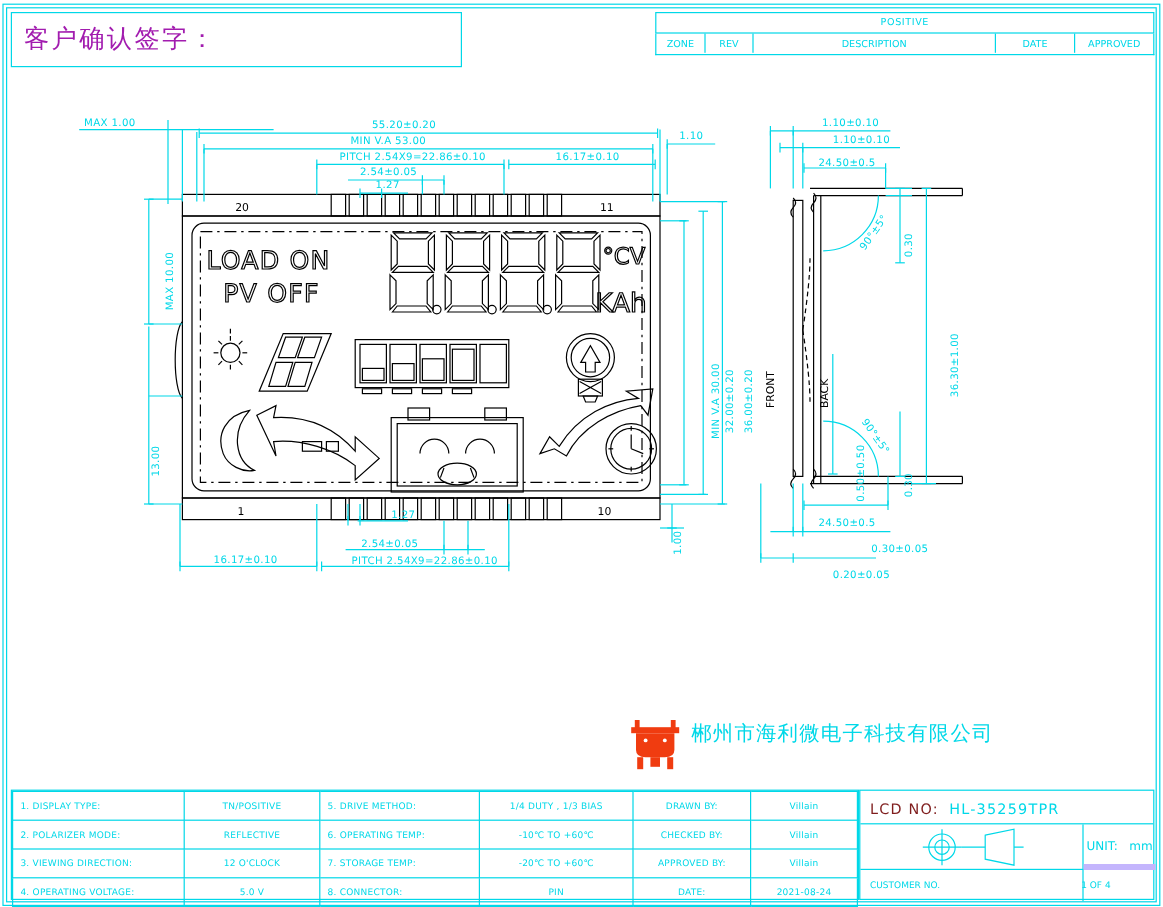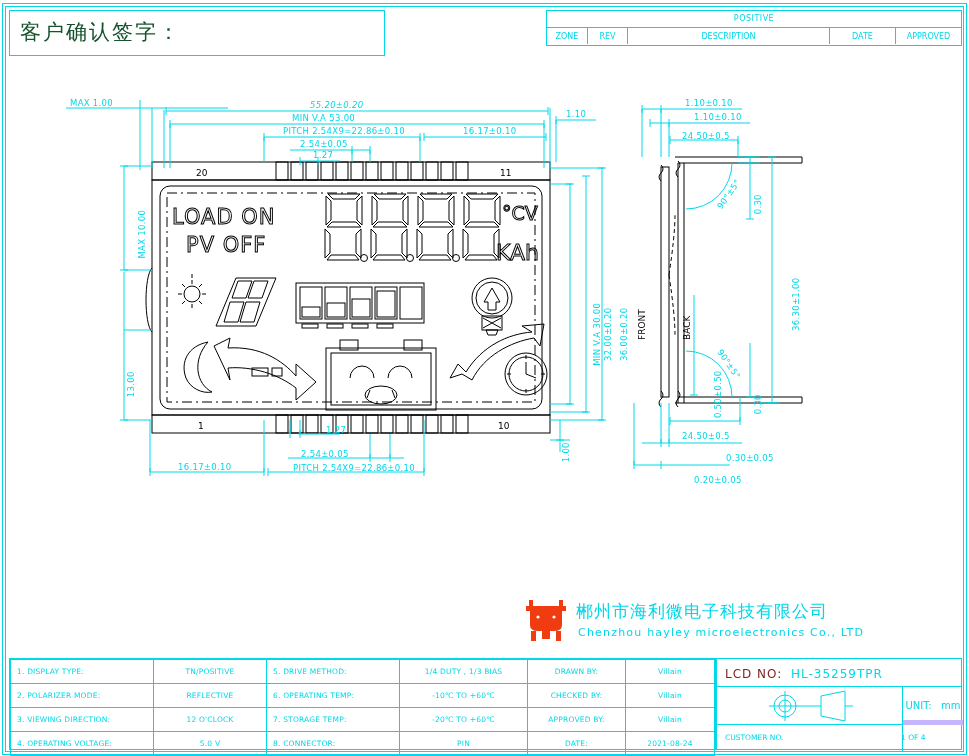--- a/index.html
+++ b/index.html
@@ -12,21 +12,21 @@
 
   
   #outer-frame{position:absolute;left:2px;top:3px;width:963px;height:750px;
                border:1px solid #00d8e8;}
   #inner-frame{position:absolute;left:5px;top:6px;width:957px;height:744px;
                border:1px solid #00d8e8;}
 
   
   #signoff-box{position:absolute;left:9px;top:10px;width:374px;height:44px;
                border:1px solid #00d8e8;}
-  #signoff-text{position:absolute;left:20px;top:18px;color:#14532d;
+  #signoff-text{position:absolute;left:20px;top:18px;color:#a21caf;
                 font-size:21px;font-family:"DejaVu Sans",sans-serif;
                 letter-spacing:2px;}
 
   
   #rev-table{position:absolute;left:546px;top:10px;width:416px;height:36px;}
   #rev-table .cell{position:absolute;border-left:1px solid #00d8e8;
      box-sizing:border-box;color:#00d8e8;font-size:8px;text-align:center;
      line-height:17px;}
   #rev-title{position:absolute;left:0;top:0;width:416px;height:18px;
      border:1px solid #00d8e8;box-sizing:border-box;color:#00d8e8;
@@ -373,21 +373,21 @@
     <line x1="150" y1="420" x2="150" y2="472"></line>
     <line x1="264" y1="420" x2="264" y2="472"></line>
     <line x1="268" y1="472" x2="424" y2="472"></line>
     <line x1="268" y1="468" x2="268" y2="476"></line>
     <line x1="424" y1="468" x2="424" y2="476"></line>
     <line x1="424" y1="420" x2="424" y2="472"></line>
   </g>
 </svg>
 
 <div class="lbl" style="left:70px;top:99px;">MAX 1.00</div>
-<div class="lbl" style="left:310px;top:101px;font-style:italic;">55.20±0.20</div>
+<div class="lbl" style="left:310px;top:101px;">55.20±0.20</div>
 <div class="lbl" style="left:292px;top:114px;">MIN V.A 53.00</div>
 <div class="lbl" style="left:283px;top:127px;">PITCH 2.54X9=22.86±0.10</div>
 <div class="lbl" style="left:463px;top:127px;">16.17±0.10</div>
 <div class="lbl" style="left:300px;top:140px;">2.54±0.05</div>
 <div class="lbl" style="left:313px;top:151px;">1.27</div>
 <div class="lbl" style="left:566px;top:110px;">1.10</div>
 
 <div class="lbl" style="left:0;top:0;transform:translate(118px,230px) rotate(-90deg);">MAX 10.00</div>
 <div class="lbl" style="left:0;top:0;transform:translate(118px,380px) rotate(-90deg);">13.00</div>
 
@@ -503,21 +503,20 @@
       <rect x="9" y="31" width="5" height="10"></rect>
       <rect x="34" y="31" width="5" height="10"></rect>
       <rect x="20" y="31" width="8" height="8"></rect>
     </g>
     <g fill="#ffffff">
       <circle cx="16" cy="17" r="1.6"></circle>
       <circle cx="32" cy="17" r="1.6"></circle>
     </g>
   </svg>
   <div id="company-cn">郴州市海利微电子科技有限公司</div>
-  <div id="company-en">Chenzhou hayley microelectronics Co., LTD</div>
 </div>
 
 <div id="spec-table">
   <table>
     <tbody>
       <tr>
         <td class="lcell" style="width:130px;">1. DISPLAY TYPE:</td>
         <td class="ccell" style="width:100px;">TN/POSITIVE</td>
         <td class="lcell" style="width:120px;">5. DRIVE METHOD:</td>
         <td class="ccell" style="width:115px;">1/4 DUTY , 1/3 BIAS</td>

